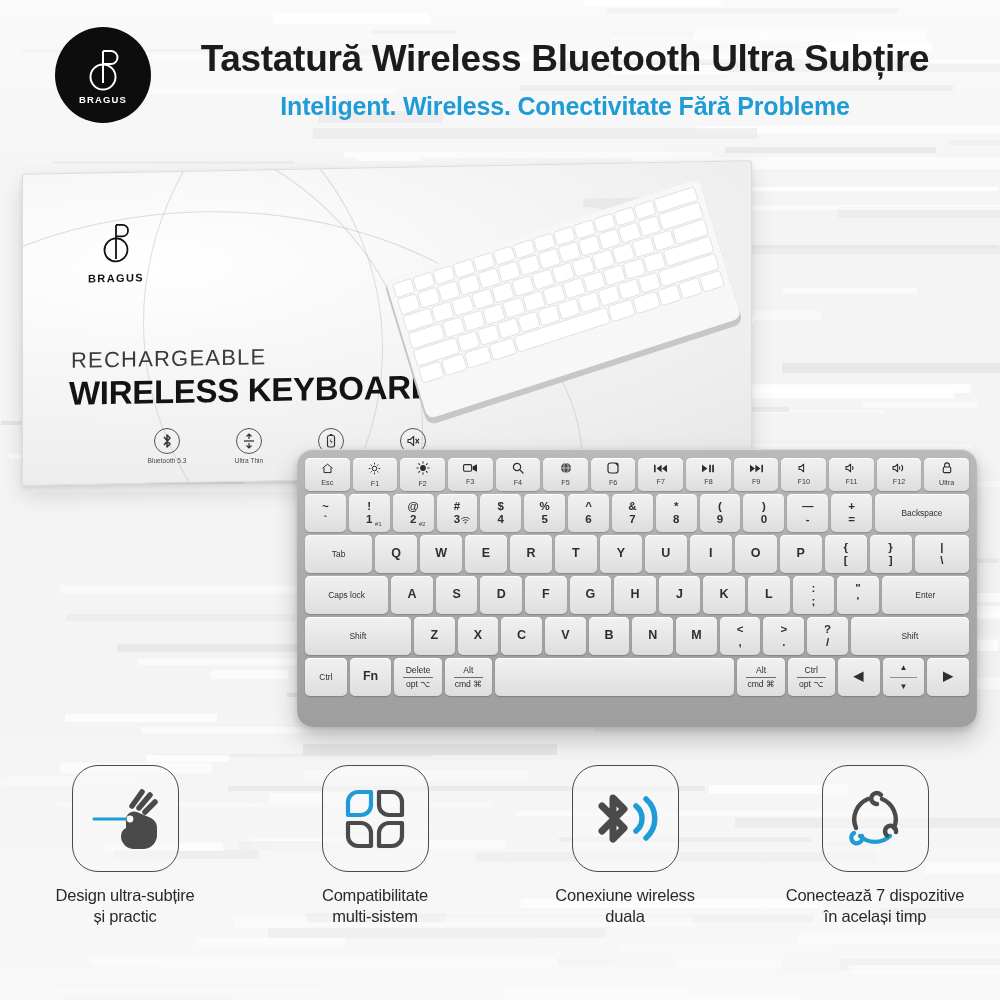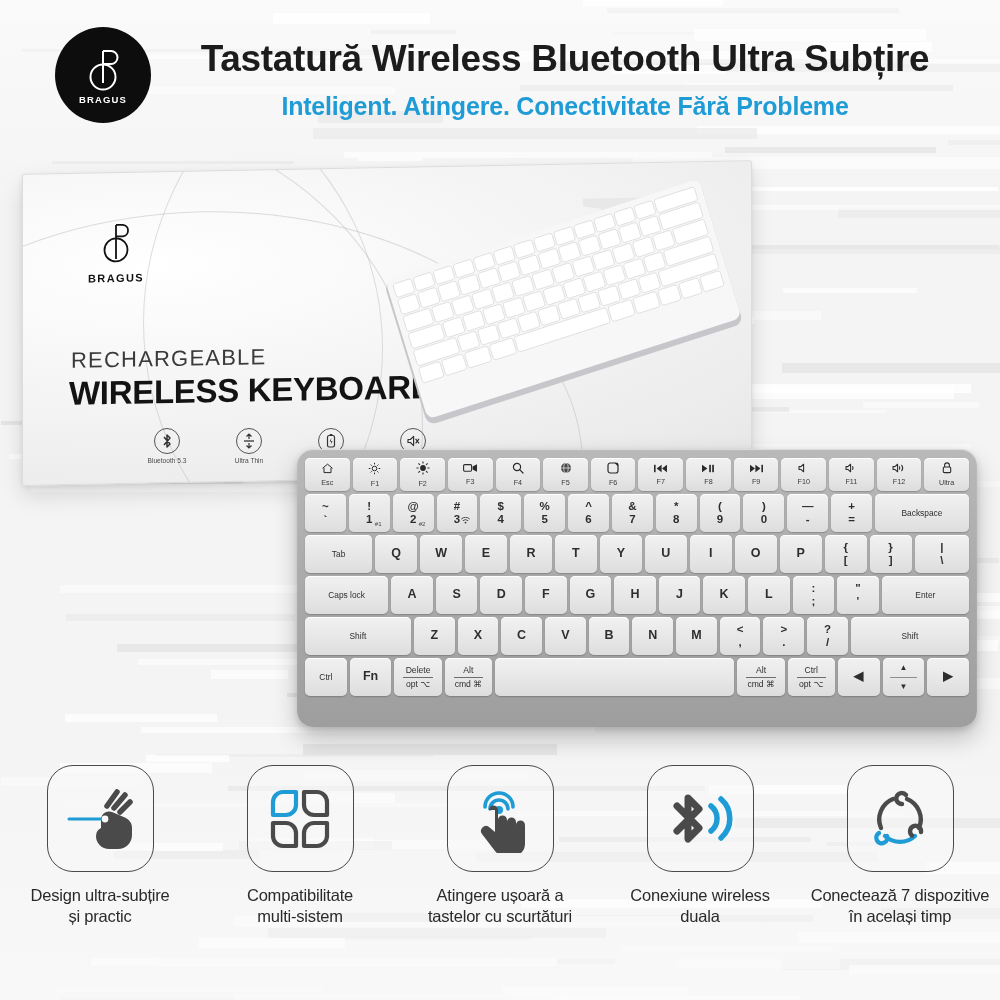--- a/index.html
+++ b/index.html
@@ -340,21 +340,21 @@
 <div id="header">
   <div id="logo-badge">
     <svg class="mark" viewBox="0 0 40 48">
       <circle cx="20" cy="32" r="12.5" fill="none" stroke="#fff" stroke-width="2"></circle>
       <path d="M20 6 v32" stroke="#fff" stroke-width="2" fill="none"></path>
       <path d="M20 6 h8 a6.5 6.5 0 0 1 0 13 h-8" fill="none" stroke="#fff" stroke-width="2"></path>
     </svg>
     <div class="brand">BRAGUS</div>
   </div>
   <div id="title">Tastatură Wireless Bluetooth Ultra Subțire</div>
-  <div id="subtitle">Inteligent. Atingere. Conectivitate Fără Probleme</div>
+  <div id="subtitle">Inteligent. Wireless. Conectivitate Fără Probleme</div>
 </div>
 
 <div id="box-wrap">
   <div id="box">
     <div class="watermark">B</div>
     <div class="swoosh" style="left:-260px; top:-120px; width:620px; height:600px;"></div>
     <div class="swoosh" style="left:-300px; top:-60px; width:700px; height:640px;"></div>
     <div class="swoosh" style="left:-200px; top:40px; width:760px; height:520px;"></div>
     <div class="swoosh" style="left:120px; top:-200px; width:820px; height:700px;"></div>
 
@@ -879,34 +879,20 @@
         <path d="M6 16 a10 10 0 0 1 10 -10 h13 v13 a10 10 0 0 1 -10 10 H6 z" fill="none" stroke="#1f9cd6" stroke-width="4.2" stroke-linejoin="round"></path>
         <path d="M60 16 a10 10 0 0 0 -10 -10 h-13 v13 a10 10 0 0 0 10 10 h13 z" fill="none" stroke="#4a4a4a" stroke-width="4.2" stroke-linejoin="round"></path>
         <path d="M6 50 a10 10 0 0 0 10 10 h13 v-13 a10 10 0 0 0 -10 -10 H6 z" fill="none" stroke="#4a4a4a" stroke-width="4.2" stroke-linejoin="round"></path>
         <path d="M60 50 a10 10 0 0 1 -10 10 h-13 v-13 a10 10 0 0 1 10 -10 h13 z" fill="none" stroke="#4a4a4a" stroke-width="4.2" stroke-linejoin="round"></path>
       </svg>
     </div>
     <div class="cap">Compatibilitate
 multi-sistem</div>
   </div>
 
-  <div class="feat">
-    <div class="tile">
-      <svg width="62" height="68" viewBox="0 0 62 68">
-        <path d="M16 22 a14 14 0 0 1 28 0" fill="none" stroke="#1f9cd6" stroke-width="3.6" stroke-linecap="round"></path>
-        <path d="M21 24 a9 9 0 0 1 18 0" fill="none" stroke="#1f9cd6" stroke-width="3.6" stroke-linecap="round"></path>
-        <circle cx="30" cy="25" r="4" fill="#1f9cd6"></circle>
-        <path d="M26 25 v22 l-6 -5 a5 5 0 0 0 -7 7 l13 17 a13 13 0 0 0 10 5 h8 a12 12 0 0 0 12 -12
-                 V40 a4.5 4.5 0 0 0 -9 0 v-3 a4.5 4.5 0 0 0 -9 0 v-2 a4.5 4.5 0 0 0 -9 0 V25
-                 a4.5 4.5 0 0 0 -9 0 z" fill="#4a4a4a"></path>
-      </svg>
-    </div>
-    <div class="cap">Atingere ușoară a
-tastelor cu scurtături</div>
-  </div>
 
   <div class="feat">
     <div class="tile">
       <svg width="74" height="66" viewBox="0 0 74 66">
         <path d="M14 20 L36 42 L25 53 V12 L36 23 L14 45" fill="none" stroke="#4a4a4a" stroke-width="7" stroke-linejoin="round" stroke-linecap="round"></path>
         <path d="M48 20 a16 16 0 0 1 0 25" fill="none" stroke="#1f9cd6" stroke-width="5.5" stroke-linecap="round"></path>
         <path d="M58 13 a26 26 0 0 1 0 39" fill="none" stroke="#1f9cd6" stroke-width="5.5" stroke-linecap="round"></path>
       </svg>
     </div>
     <div class="cap">Conexiune wireless

